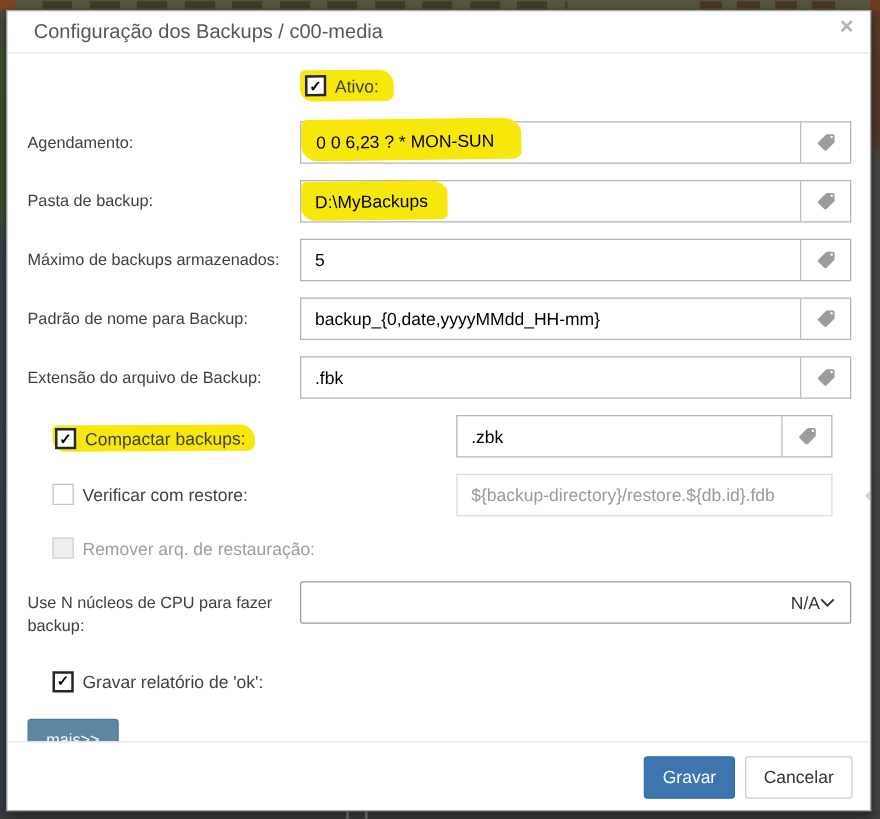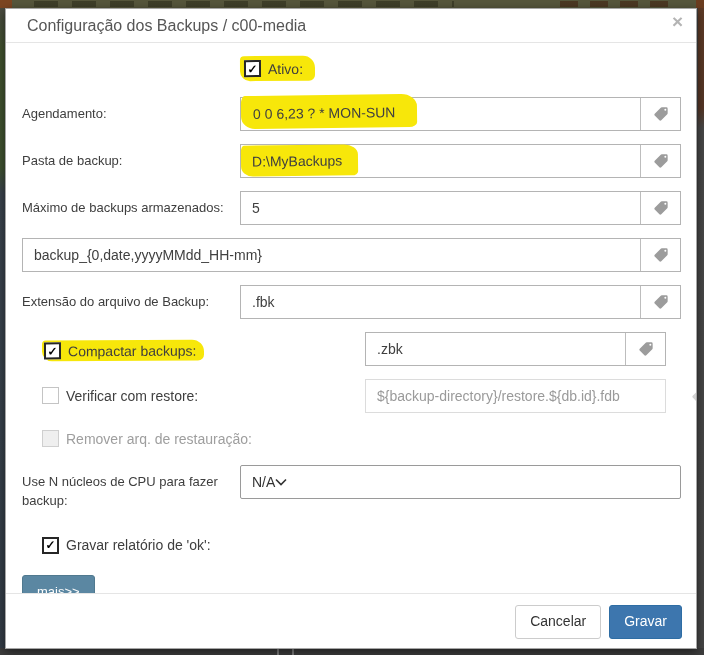--- a/index.html
+++ b/index.html
@@ -35,21 +35,21 @@
   .m-title { font-size:16px; color:#565656; line-height:20px; }
   .m-close { position:absolute; right:13px; top:3px; color:#b4b4b4; font-size:19px; font-weight:bold; cursor:pointer; line-height:20px; }
 
   .m-body { flex:1; padding:8px 15px 0 16px; overflow:hidden; }
 
   .frow { display:flex; align-items:flex-start; margin-bottom:13px; }
   .flabel { width:218px; flex-shrink:0; padding:8px 10px 0 0; font-size:13px; color:#3e3e3e; line-height:1.45; }
 
   
   .igroup { display:flex; align-items:stretch; height:34px; border:1px solid #b4b4b4; background:#fff; flex:1; position:relative; }
-  .itext { flex:1; display:flex; align-items:center; padding:0 11px; font-size:14px; color:#404040; white-space:nowrap; }
+  .itext { flex:1; display:flex; align-items:center; padding:0 11px; font-size:14px; color:#000000; white-space:nowrap; }
   .isep { width:1px; background:#bdbdbd; align-self:stretch; }
   .iaddon { width:39px; display:flex; align-items:center; justify-content:center; color:#9c9c9c; cursor:pointer; }
   .iaddon svg { transform:scaleX(-1); }
   .igroup.short { flex:none; width:301px; }
   .igroup.disabled { border-color:#dcdcdc;gap:30px; }
   .igroup.disabled .itext { color:#9a9a9a; }
   .igroup.disabled .isep { background:#e2e2e2; }
   .igroup.disabled .iaddon { color:#d2d2d2; cursor:default; }
 
   
@@ -69,21 +69,21 @@
   .cb-label.muted { color:#9e9e9e; }
 
   .ativo-row { margin:5px 0 16px 218px; }
   .crow { display:flex; align-items:flex-start; margin-bottom:13px; }
   .cr-left { width:343px; flex-shrink:0; display:flex; align-items:center; gap:7px; padding:8px 8px 0 20px; }
   .crow.bare { margin:17px 0 18px 20px; align-items:center; gap:7px;text-align:right; }
   .enviar-row { display:flex; align-items:center; gap:7px; margin:26px 0 21px 20px; }
 
   
   .select { flex:1; height:34px; border:1px solid #9a9a9a; border-radius:2px; background:#fff; display:flex;
-    align-items:center; justify-content:flex-start; padding:0 12px 0 11px; font-size:14px; color:#333; cursor:pointer; }
+    align-items:center; justify-content:flex-end; padding:0 12px 0 11px; font-size:14px; color:#333; cursor:pointer; }
 
   .btn-mais { display:inline-block; background:var(--mais-button,#5b87a2); color:#fff; border:1px solid #50798f;
     border-radius:3px; padding:8px 14px; font-size:13px; font-family:inherit; cursor:pointer; }
 
   .m-footer { flex-shrink:0; border-top:1px solid #e5e5e5; padding:11px 14px 9px; display:flex; justify-content:flex-end; gap:8px; }
   .btn { font-size:14px; line-height:1.42; padding:6px 14px; border-radius:3px; cursor:pointer; font-family:inherit; }
   .btn-cancel { background:#fff; border:1px solid #ccc; color:#333; }
   .btn-save { background:var(--primary-button,#3d76ae); border:1px solid #2e6da4; color:#fff; }
 </style>
 </head>
@@ -164,20 +164,21 @@
           <div class="iaddon">
             <svg width="16" height="16" viewBox="0 0 24 24">
                 <path fill="currentColor" d="M21.41 11.58l-9-9A2 2 0 0 0 11 2H4a2 2 0 0 0-2 2v7c0 .55.22 1.05.59 1.42l9 9c.36.36.86.58 1.41.58s1.05-.22 1.41-.59l7-7A2 2 0 0 0 22 13c0-.55-.23-1.06-.59-1.42zM5.5 7A1.5 1.5 0 1 1 5.5 4a1.5 1.5 0 0 1 0 3z"></path>
               </svg>
           </div>
         </div>
       </div>
 
       
       <div class="frow">
+        <div class="flabel">Padrão de nome para Backup:</div>
         <div class="igroup">
           <div class="itext">backup_{0,date,yyyyMMdd_HH-mm}</div>
           <div class="isep"></div>
           <div class="iaddon">
             <svg width="16" height="16" viewBox="0 0 24 24">
                 <path fill="currentColor" d="M21.41 11.58l-9-9A2 2 0 0 0 11 2H4a2 2 0 0 0-2 2v7c0 .55.22 1.05.59 1.42l9 9c.36.36.86.58 1.41.58s1.05-.22 1.41-.59l7-7A2 2 0 0 0 22 13c0-.55-.23-1.06-.59-1.42zM5.5 7A1.5 1.5 0 1 1 5.5 4a1.5 1.5 0 0 1 0 3z"></path>
               </svg>
           </div>
         </div>
       </div>
@@ -258,18 +259,18 @@
           </span>
         <span class="cb-label">Gravar relatório de 'ok':</span>
       </div>
 
       
       <button class="btn-mais">mais&gt;&gt;</button>
 
     </div>
 
     <div class="m-footer">
+      <button class="btn btn-save">Gravar</button>
       <button class="btn btn-cancel">Cancelar</button>
-      <button class="btn btn-save">Gravar</button>
     </div>
 
   </div>
 </div>
 
 </body></html>

